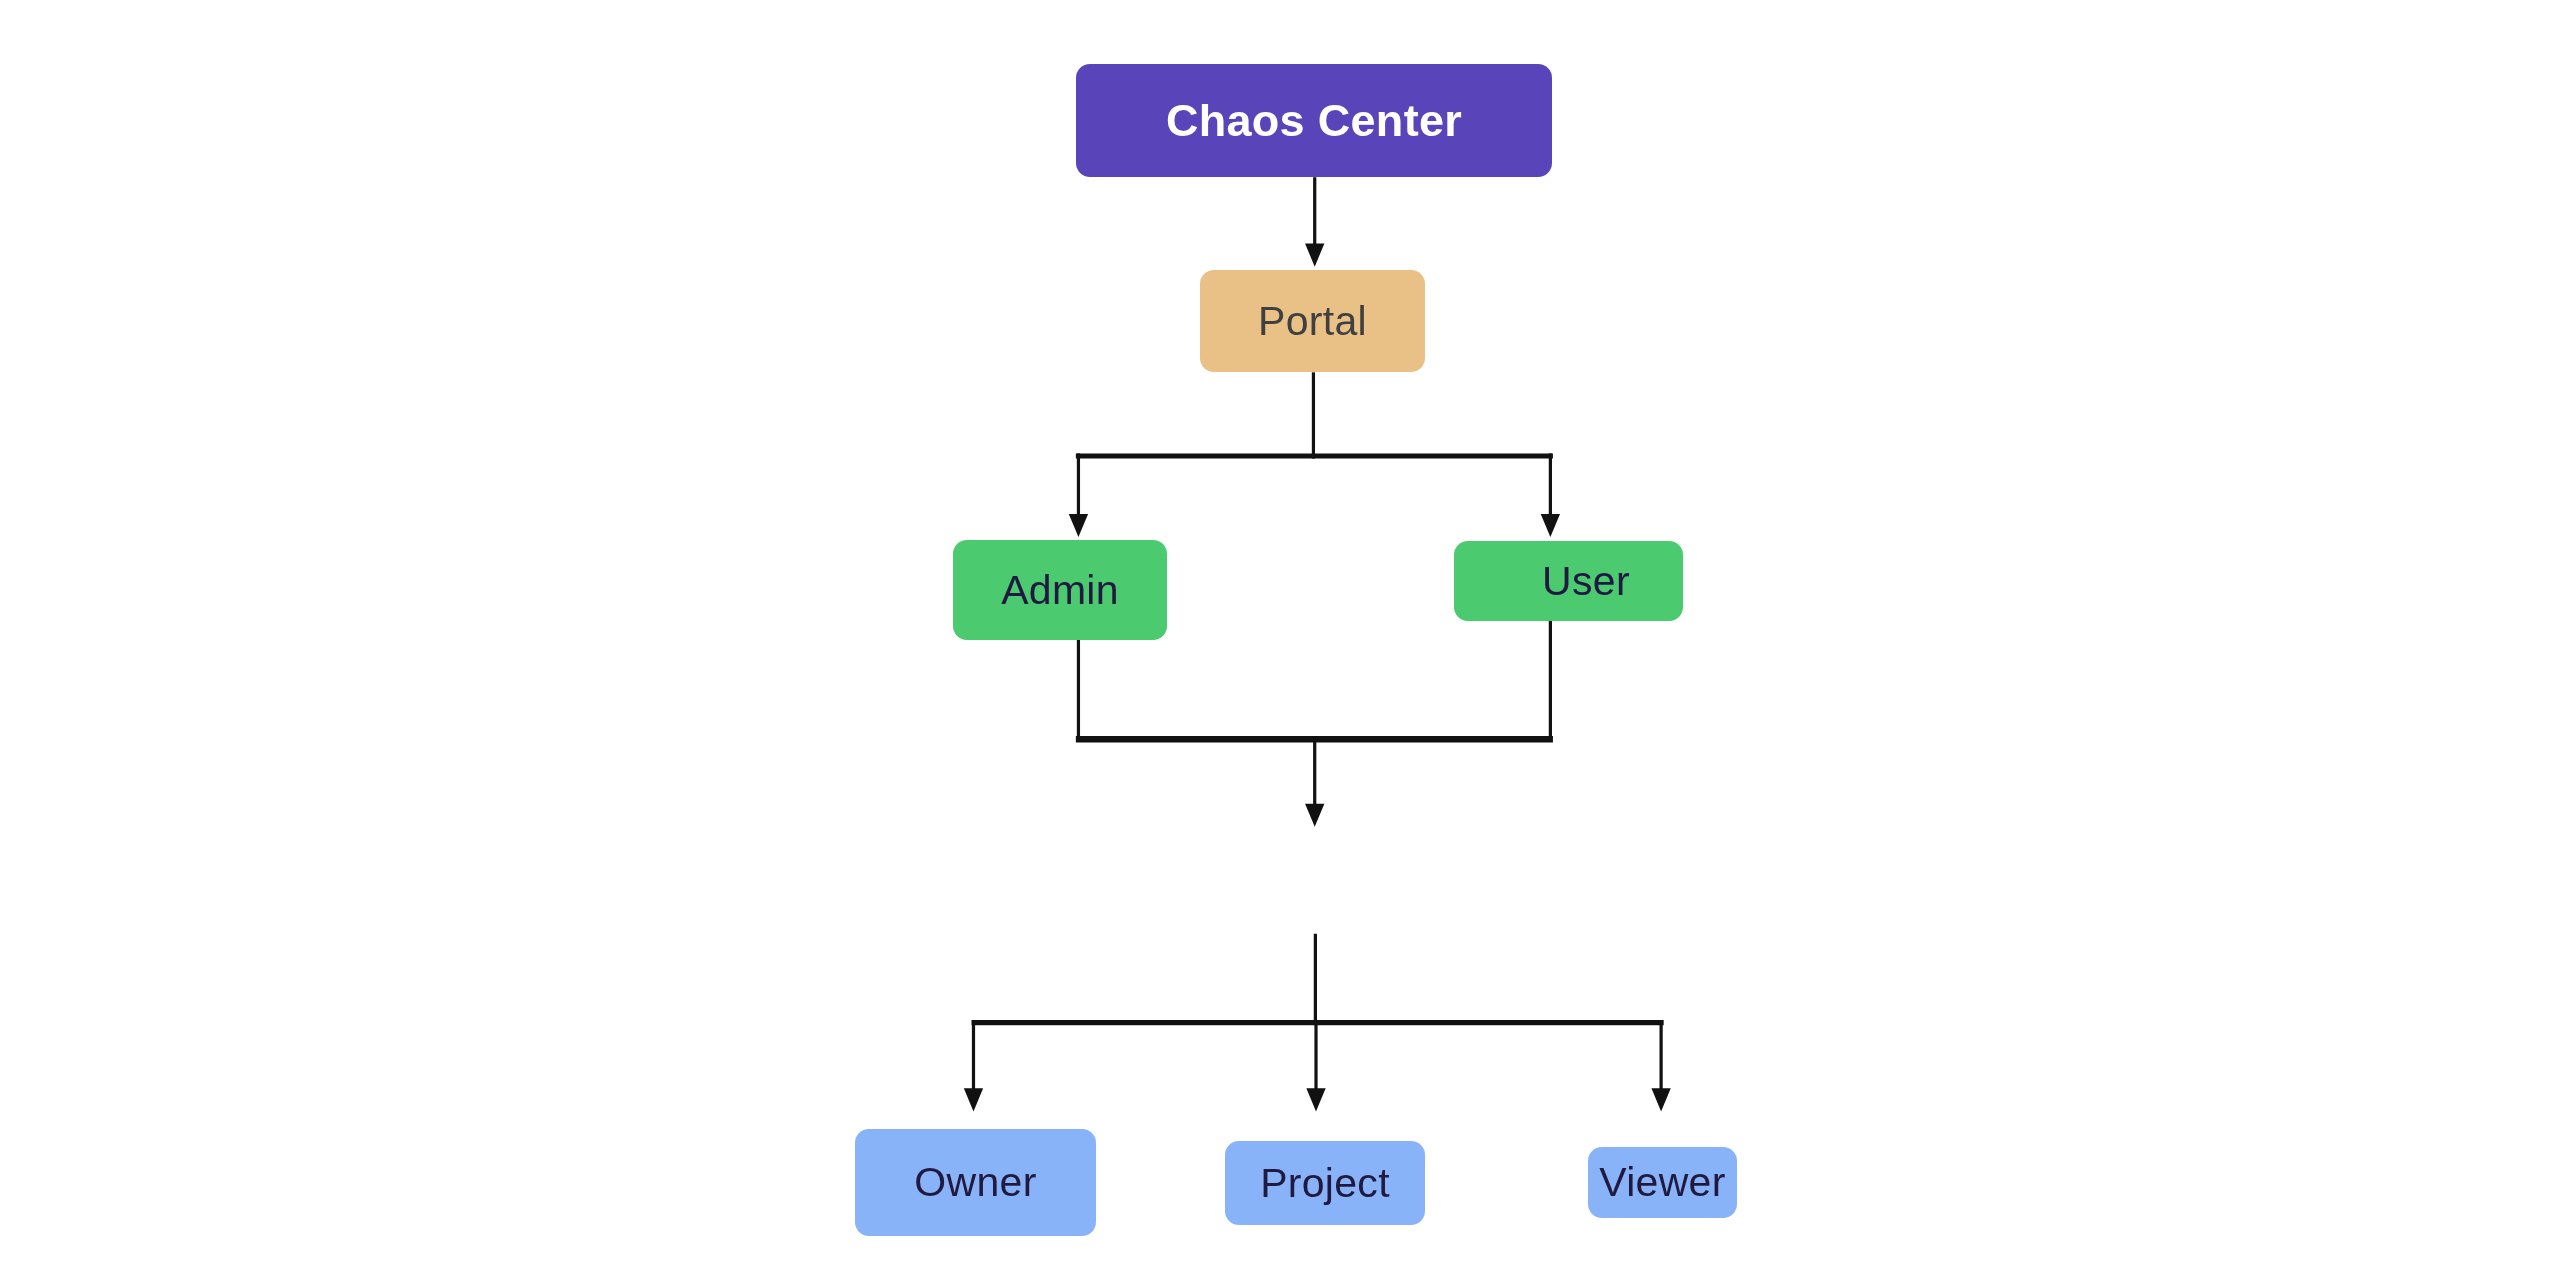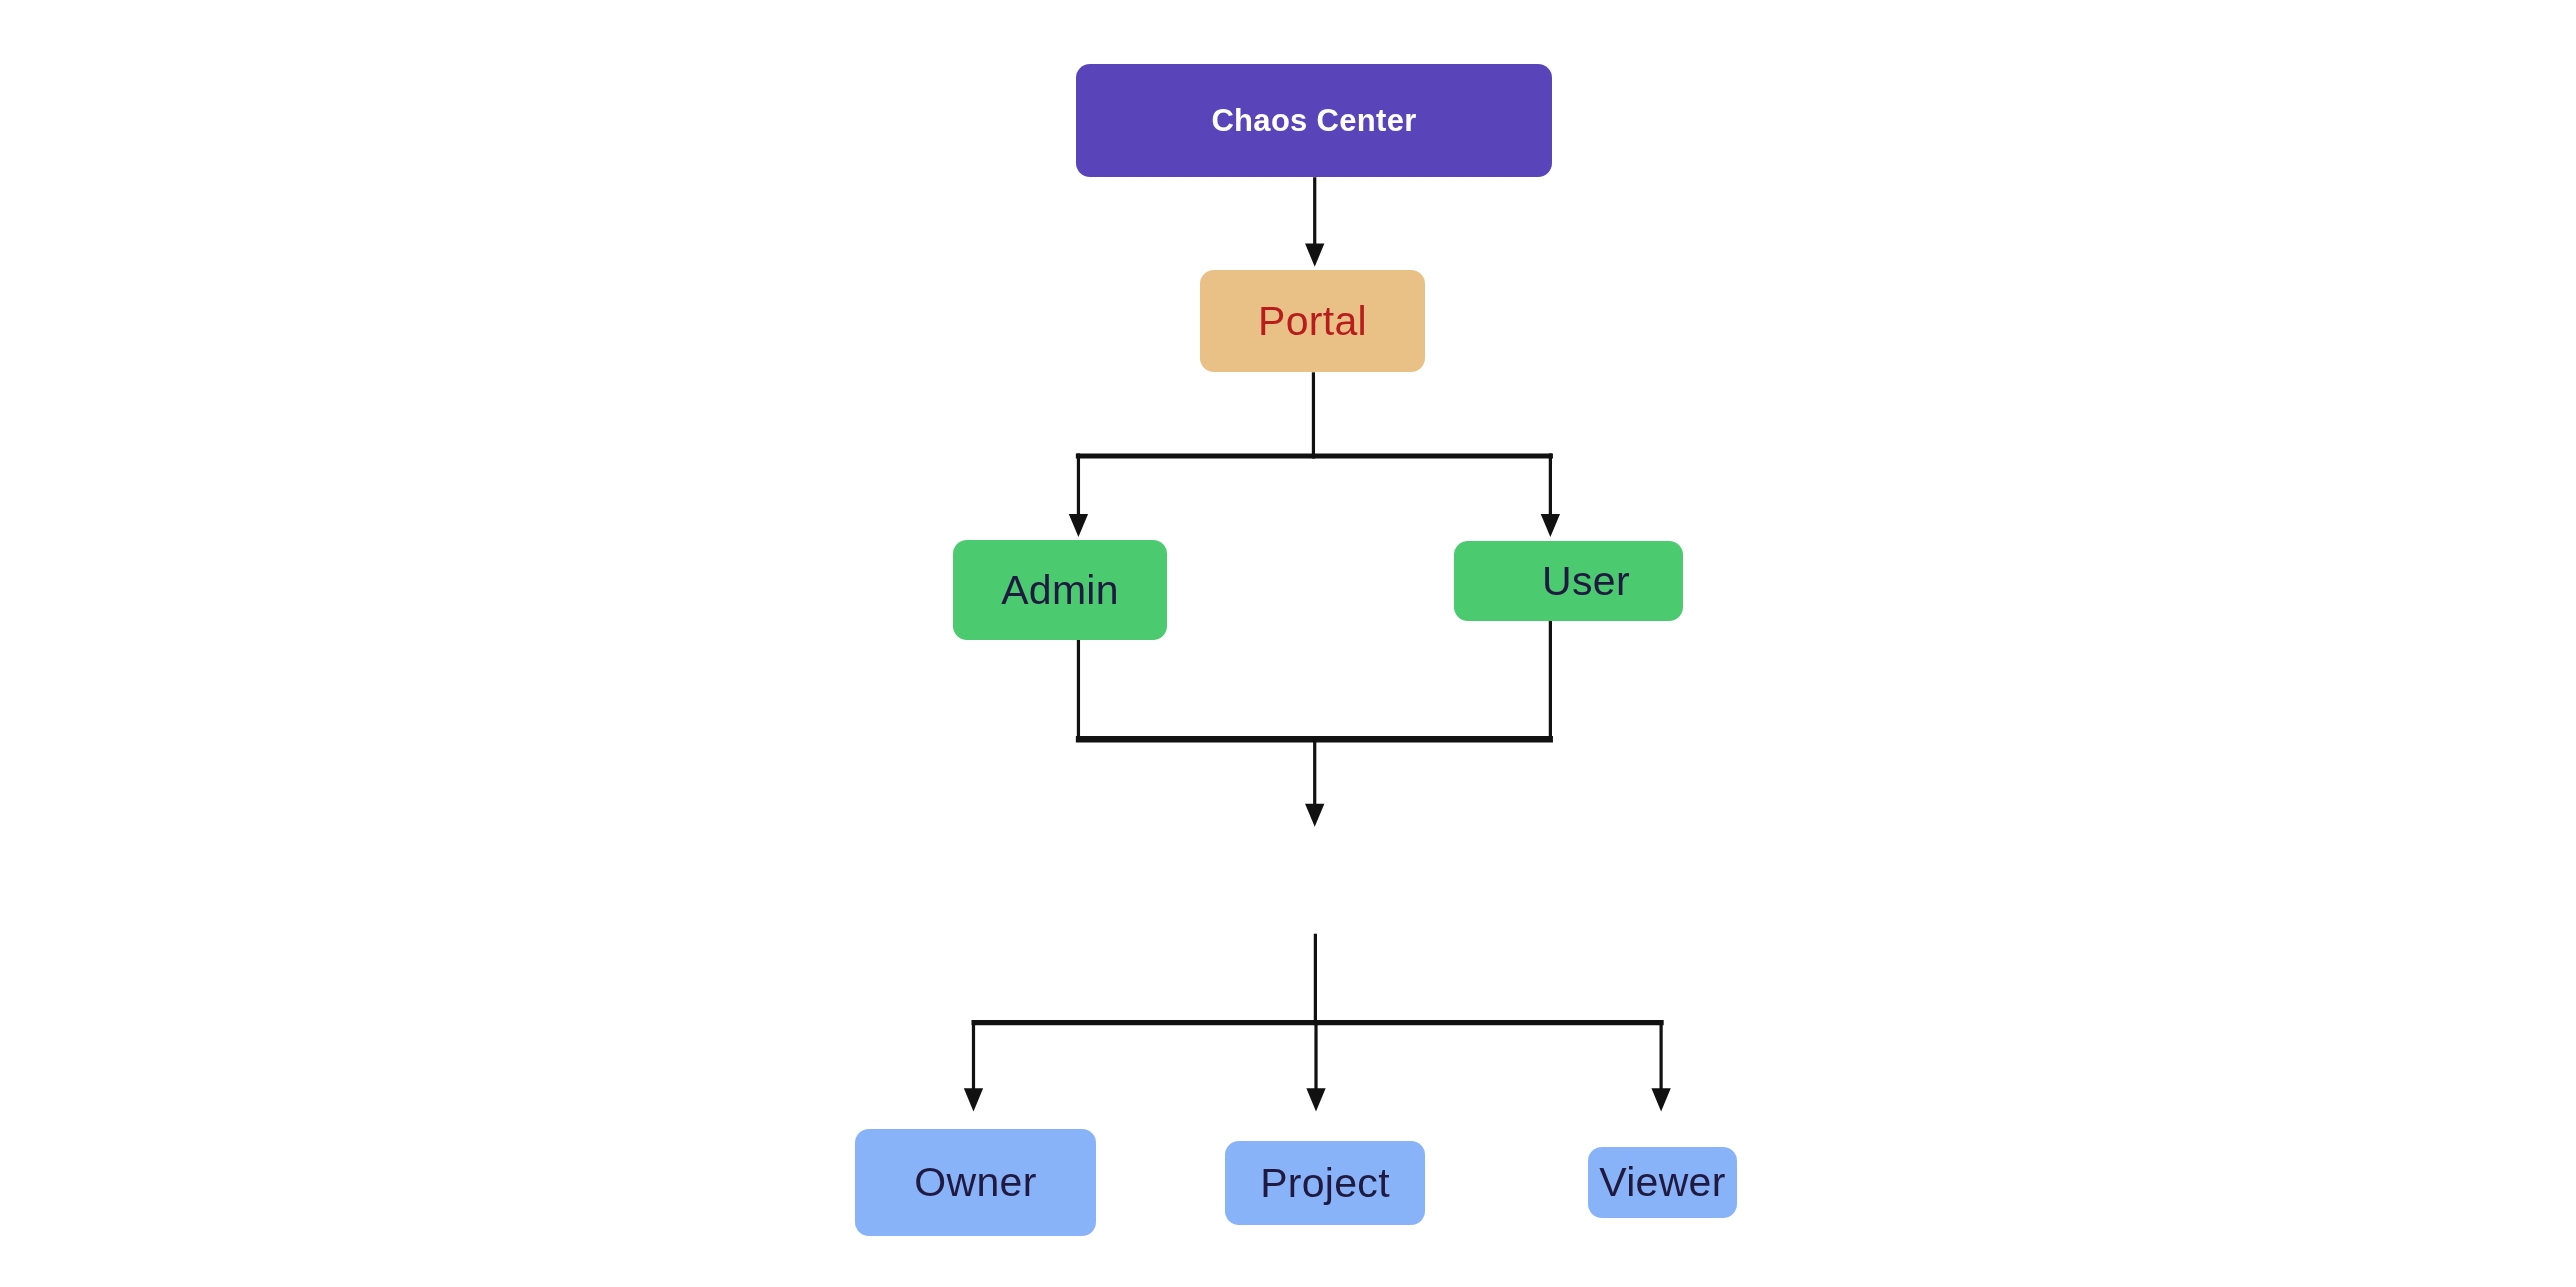--- a/index.html
+++ b/index.html
@@ -25,21 +25,21 @@
     display: flex;
     align-items: center;
     justify-content: center;
     border-radius: 14px;
     font-size: 41px;
     font-weight: 500;
     letter-spacing: 0.3px;
     white-space: nowrap;
   }
   .node.root {
-    font-size: 31px;
+    font-size: 45px;
     font-weight: 700;
     text-align: center;
   }
   
   #n-chaos   { left: 1076px; top: 64px;  width: 476px; height: 113px; }
   #n-portal  { left: 1200px; top: 270px;  width: 225px; height: 102px; }
   #n-admin   { left: 953px; top: 540px;  width: 214px; height: 100px; }
   #n-user    { left: 1454px; top: 541px;  width: 194px; height: 80px; }
   #n-project { left: 1195px; top: 831px; width: 241px; height: 103px; }
   #n-owner   { left: 855px; top: 1129px; width: 241px; height: 107px; }
@@ -84,21 +84,21 @@
       <polygon points="2044,1726 2029,1690 2059,1690"></polygon>
       <line x1="2580" y1="1584" x2="2580" y2="1692"></line>
       <polygon points="2580,1726 2565,1690 2595,1690"></polygon>
     </g>
   </svg>
 
   <div class="node root" id="n-chaos" style="background: rgb(90, 68, 186); color: rgb(255, 255, 255);">
     <span>Chaos Center</span>
   </div>
 
-  <div class="node" id="n-portal" style="background: rgb(233, 192, 134); color: #b91c1c; text-align: right;">
+  <div class="node" id="n-portal" style="background: rgb(233, 192, 134); color: #404040; text-align: right;">
     <span>Portal</span>
   </div>
 
   <div class="node" id="n-admin" style="background: rgb(76, 202, 112); color: rgb(32, 26, 64);">
     <span>Admin</span>
   </div>
 
   <div class="node" id="n-user" style="background: rgb(76, 202, 112); color: rgb(32, 26, 64); padding-left: 35px;">
     <span>User</span>
   </div>

